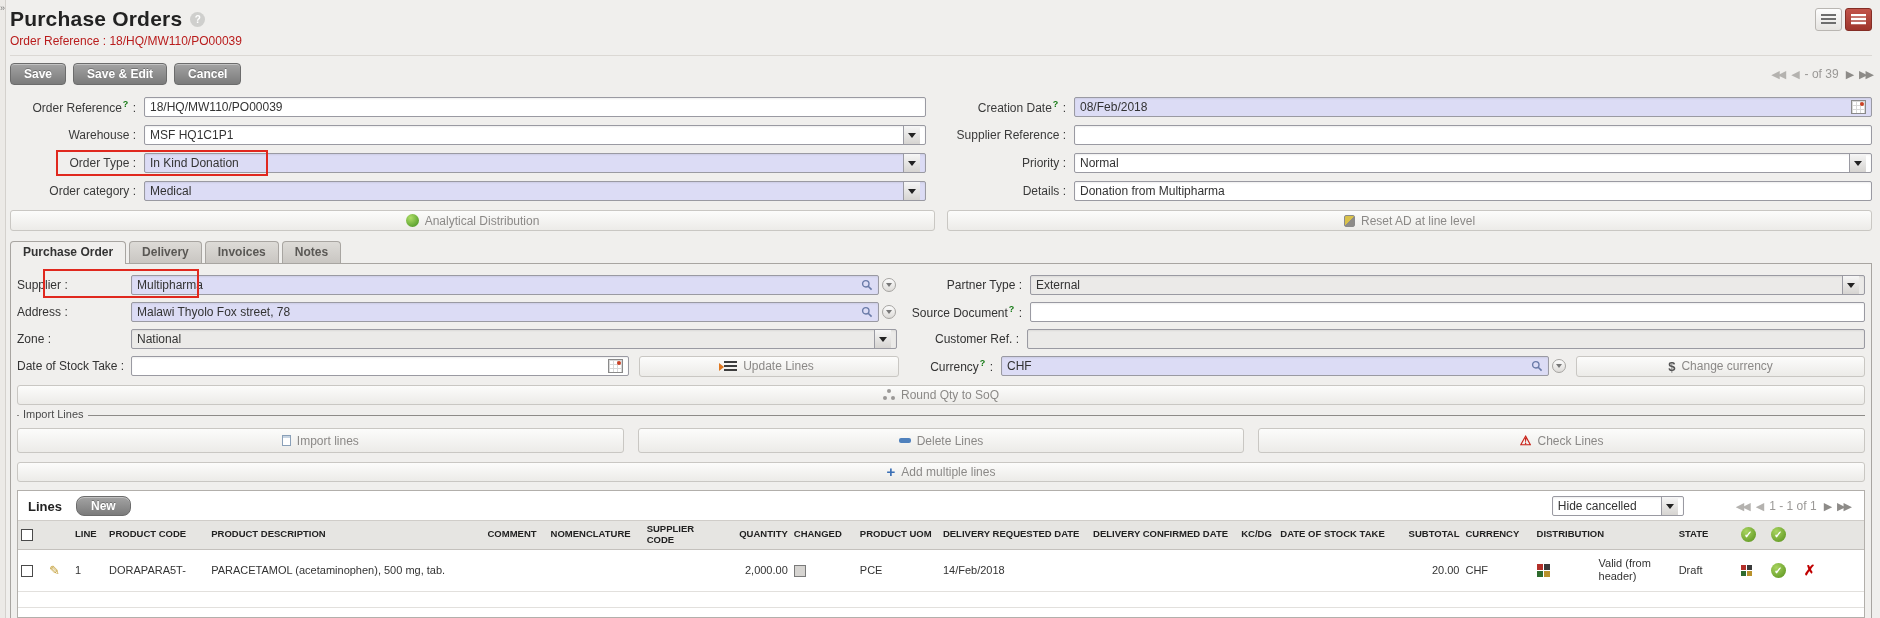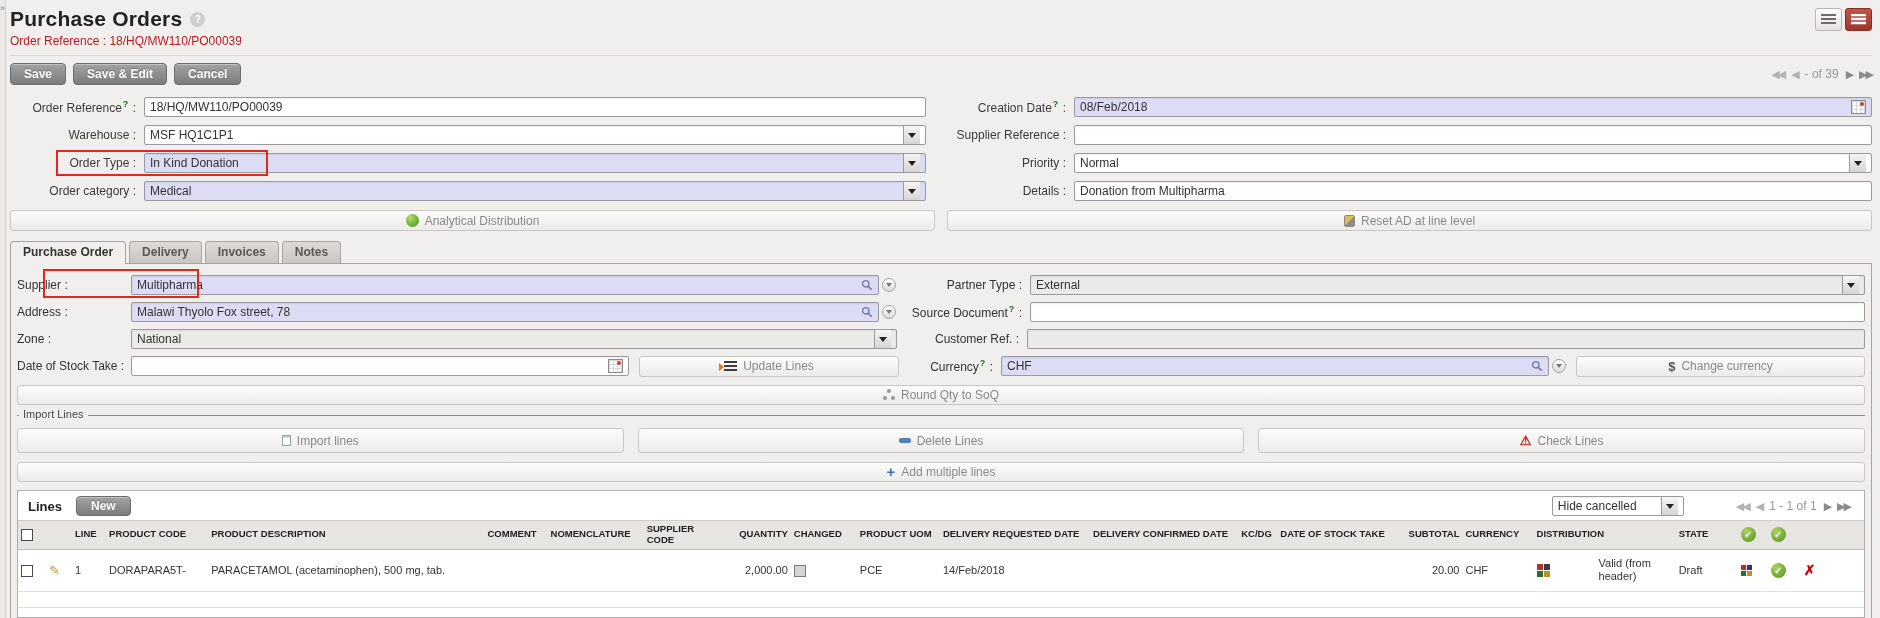--- a/index.html
+++ b/index.html
@@ -81,21 +81,21 @@
   .import-btns .btn-light { flex:1; height:25px; }
   .page-ico { width:9px; height:11px; background:#fff; border:1px solid #8aa0b8; box-shadow:inset 0 2px 0 #c7d4e2; flex:none; }
   .minus-ico { width:12px; height:5px; border-radius:2px; background:#4f81bd; flex:none; }
   .warn { color:#c9231a; font-size:13px; font-weight:bold; }
   .plus { color:#3b6fb5; font-weight:bold; font-size:15px; line-height:12px; }
 
   
   .lines-panel { margin-top:8px; border:1px solid #b2afab; background:#fff; height:128px; overflow:hidden; }
   .lines-head { display:flex; align-items:center; padding:5px 8px 4px 10px; background:#fff; }
   .lines-title { font-size:13px; font-weight:bold; color:#222; margin-right:14px; }
-  .btn-new { margin-right:0; padding:2px 14px; }
+  .btn-new { margin-right:0; padding:2px 14px;border-radius:8px; }
   .filter-sel { margin-left:auto; width:132px; height:20px; }
   .lines-pager { display:flex; align-items:center; gap:7px; color:#9a9896; margin-left:52px; margin-right:6px; }
 
   table { width:1846px; table-layout:fixed; border-collapse:collapse; font-size:11px; }
   thead th { background:#e6e5e2; border-top:1px solid #d0cdc9; border-bottom:1px solid #c4c1bd; font-size:9.5px; font-weight:bold; color:#222; text-align:left; padding:3px 3px; line-height:1.15; vertical-align:middle; }
   tbody td { padding:2px 3px; vertical-align:middle; border-bottom:1px solid #e2e0dd; color:#333; line-height:1.2; }
   td.num, th.num { text-align:right; }
   .cb { display:inline-block; width:12px; height:12px; border:1px solid #4a4a4a; background:#fff; vertical-align:middle; cursor:pointer; }
   .cb.dis { background:#d6d4d1; border-color:#7a7a7a; cursor:default; }
   .pencil { color:#c09a2e; font-size:13px; cursor:pointer; }

